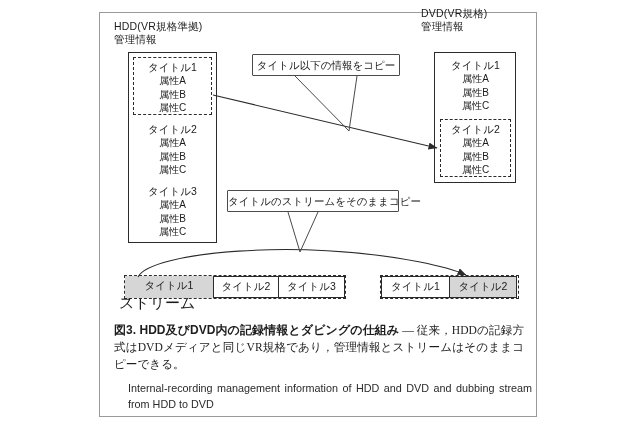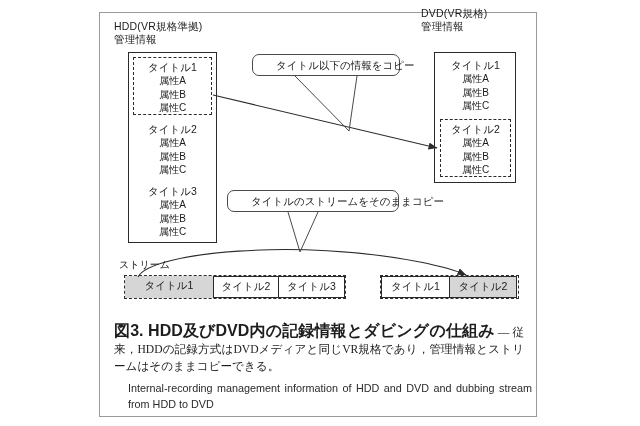--- a/index.html
+++ b/index.html
@@ -55,36 +55,36 @@
   .group .g-attr{
     font-size:10px;
     line-height:13.5px;
     white-space:nowrap;
   }
 
   
   .callout{
     position:absolute;
     border:1px solid #4a4a4a;
-    border-radius:7px;
+    border-radius:1px;
     background:#fff;
     font-size:10.5px;
     line-height:20px;
     text-align:center;
     white-space:nowrap;
     box-sizing:border-box;
     z-index:4;
-    padding-left:23px;
   }
 
   
   .stream-label{
     position:absolute;
-    font-size:10px;
-    white-space:nowrap;
+    font-size:15px;
+    white-space:nowrap;
+    margin-top:36px;
   }
   .stream-group{
     position:absolute;
     display:flex;
     box-sizing:border-box;
     height:21px;
   }
   .stream-group.dashed-wrap{
     border:1.3px dashed #2b2b2b;
     padding:0;
@@ -118,21 +118,21 @@
     width:410px;
     font-family:"Liberation Serif","DejaVu Serif",serif;
     font-size:11.6px;
     line-height:17px;
     color:#1d1d1d;
     text-align:justify;
   }
   .caption-ja b{
     font-family:"Liberation Sans","DejaVu Sans",sans-serif;
     font-weight:bold;
-    font-size:16px;
+    font-size:12px;
   }
   .caption-en{
     position:absolute;
     left:128px;top:381px;
     width:404px;
     font-size:10.8px;
     line-height:15.5px;
     color:#2a2a2a;
     text-align:justify;
   }

